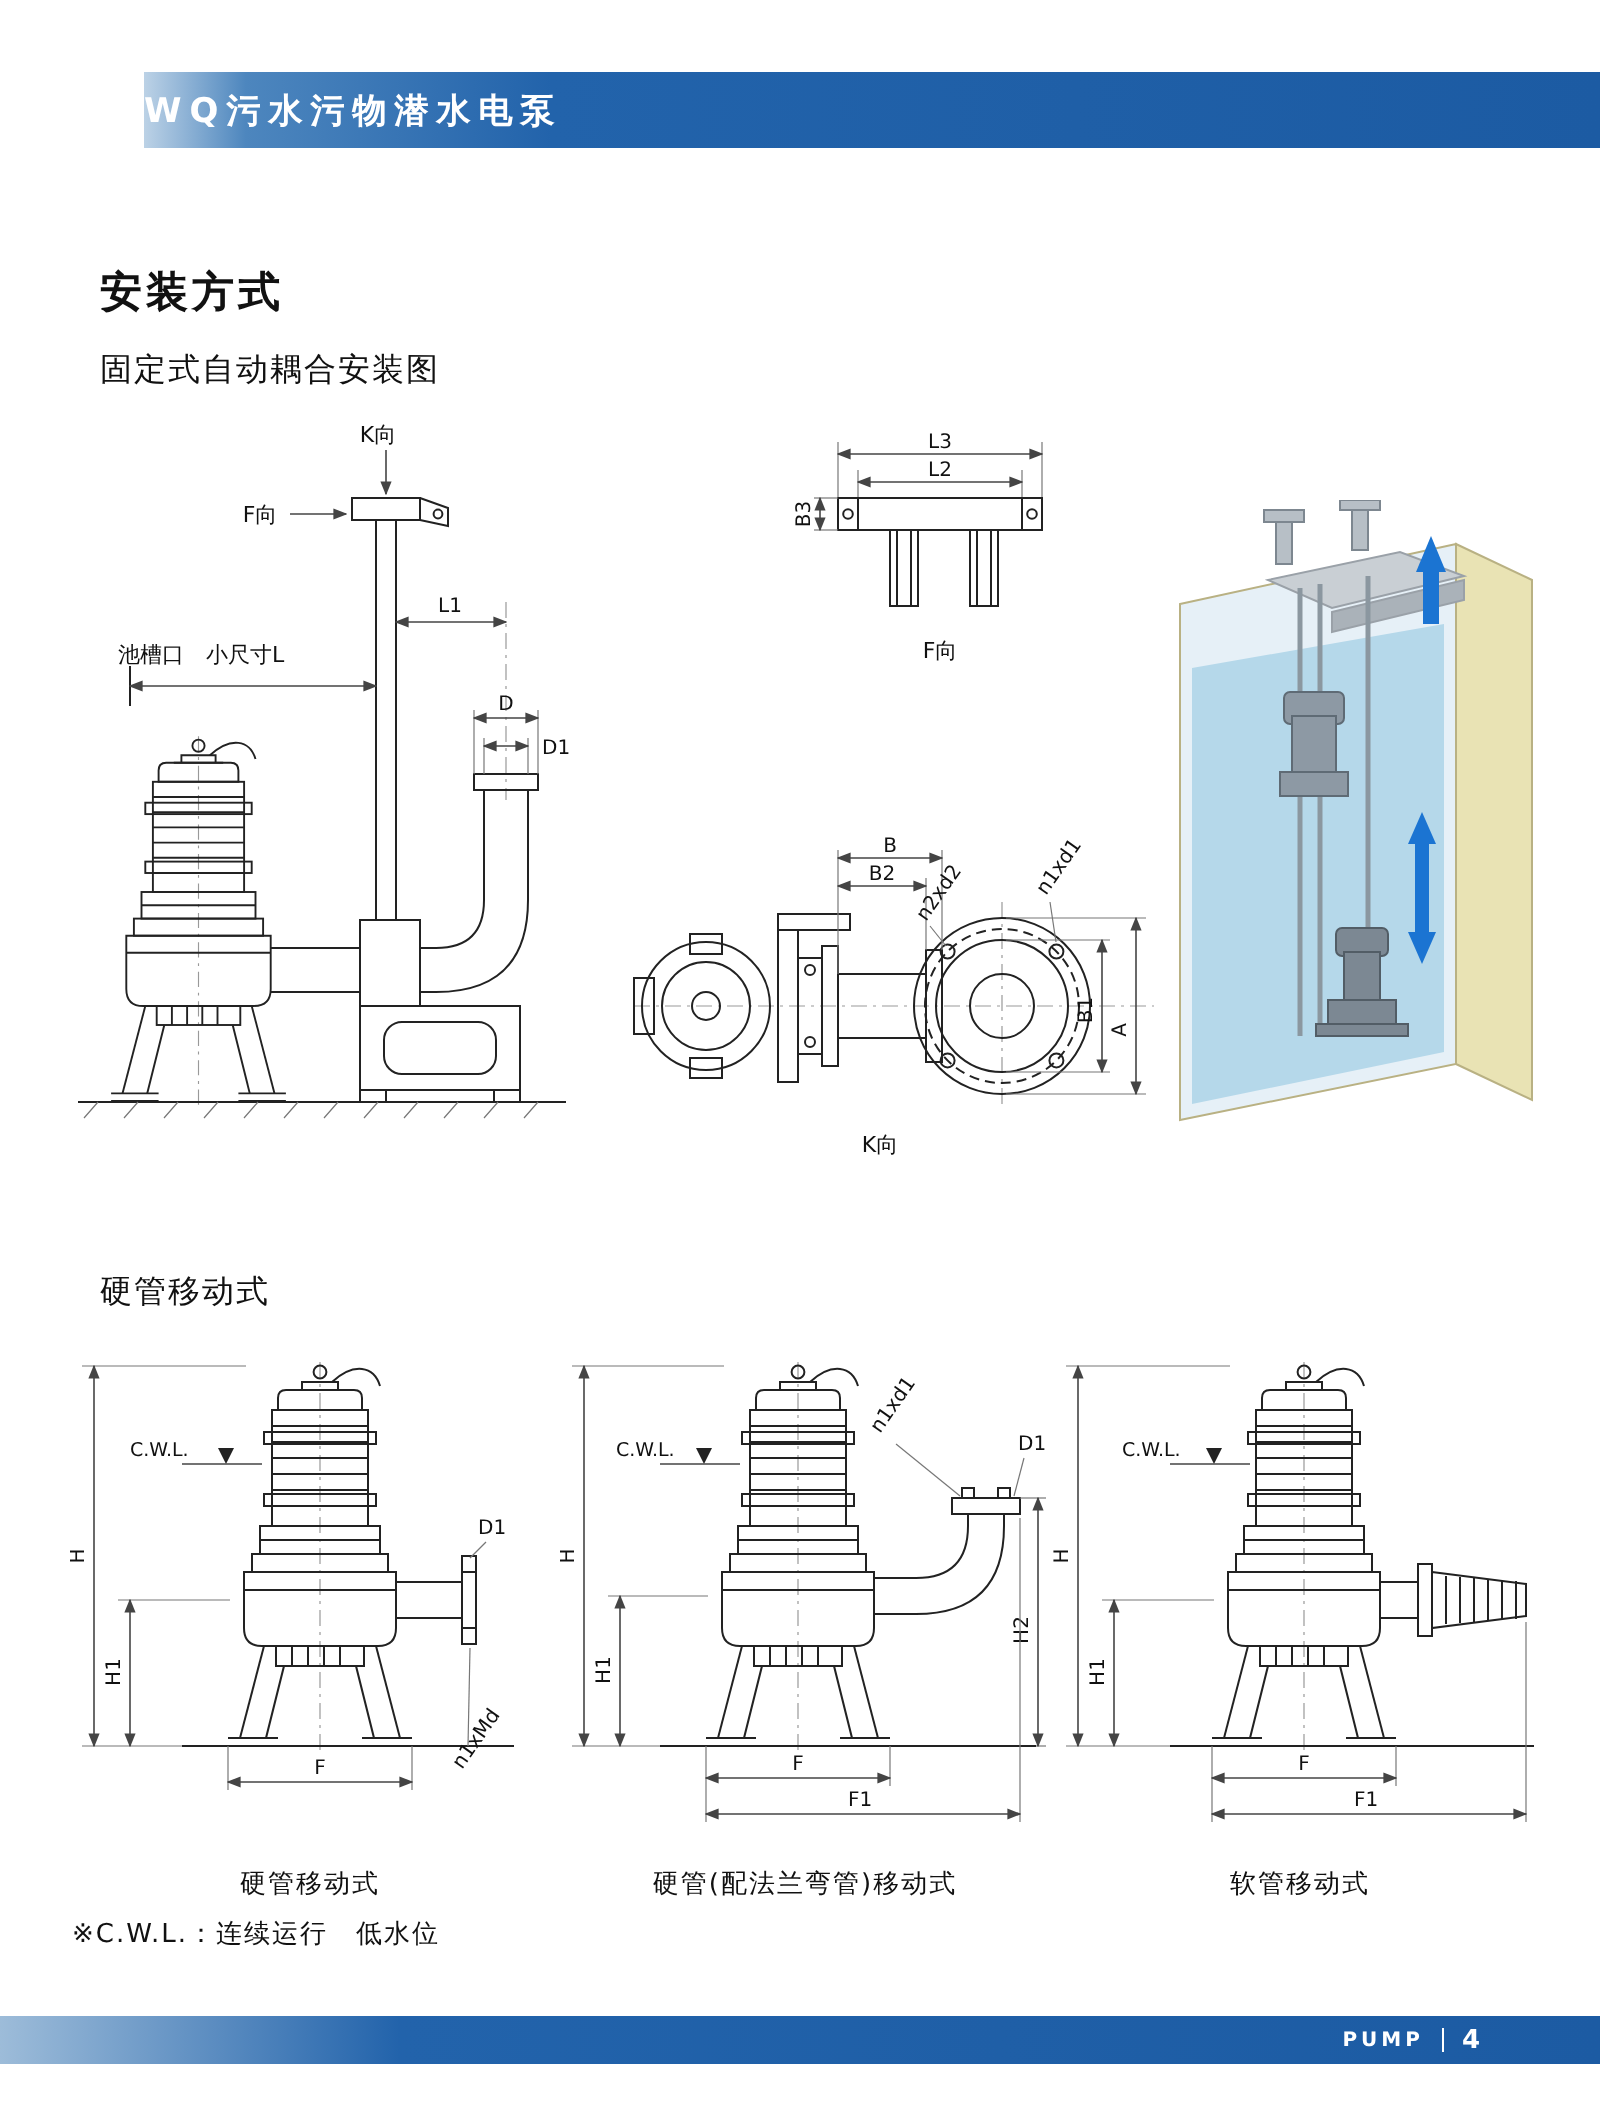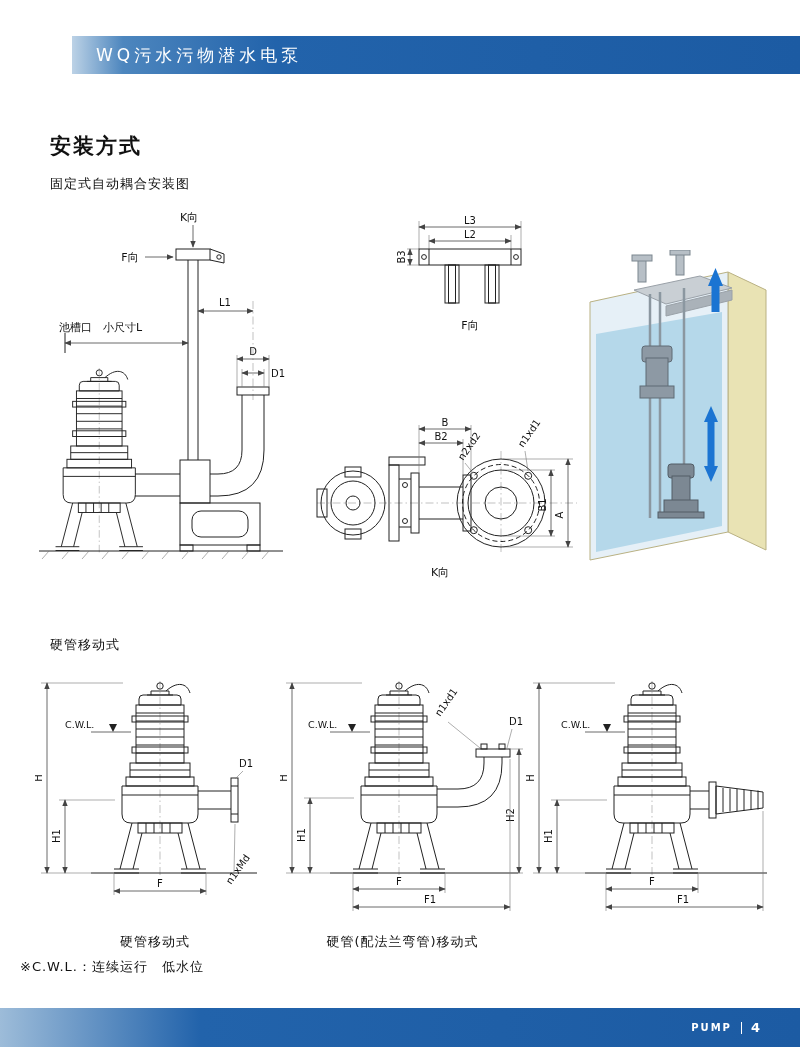--- a/index.html
+++ b/index.html
@@ -3,46 +3,46 @@
 <meta charset="utf-8">
 <style>
   *{margin:0;padding:0;box-sizing:border-box}
   html,body{width:800px;height:1051px;background:#fff;
     font-family:"DejaVu Sans","Liberation Sans",sans-serif;color:#111;overflow:hidden}
   .page{position:relative;width:800px;height:1051px;background:#fff}
 
   .header-bar{position:absolute;left:72px;top:36px;width:728px;height:38px;
     background:linear-gradient(90deg,#bcd2e6 0%,#4d86be 7%,#2263ab 28%,#1c5ba3 100%);
     display:flex;align-items:center}
-  .header-title{color:#fff;font-size:17px;font-weight:normal;letter-spacing:4px;padding-left:24px}
+  .header-title{color:#fff;font-size:17px;font-weight:bold;letter-spacing:4px;}
 
   .main-title{position:absolute;left:50px;top:132px;font-size:21px;font-weight:bold;letter-spacing:2px}
-  .sec-caption{position:absolute;font-size:13px;letter-spacing:1px}
+  .sec-caption{position:absolute;font-size:16px;letter-spacing:1px}
   .sec1{left:50px;top:175px}
   .sec2{left:50px;top:636px}
 
   .diagram{position:absolute}
   svg text{font-family:"DejaVu Sans","Liberation Sans",sans-serif}
   .dt{font-size:10px;fill:#111}
   .dts{font-size:9.5px;fill:#111}
   .cn{font-size:11px;fill:#111}
   .dim{stroke:#444;stroke-width:.8;fill:none}
   .ext{stroke:#777;stroke-width:.6;fill:none}
   .ol{stroke:#222;stroke-width:1;fill:none}
   .cl{stroke:#999;stroke-width:.6;fill:none;stroke-dasharray:8 3 1.5 3}
 
   .fig-caption{position:absolute;top:933px;font-size:13px;text-align:center;letter-spacing:1px}
   .cap1{left:35px;width:240px}
   .cap2{left:280px;width:245px}
   .cap3{left:525px;width:250px}
-  .footnote{position:absolute;left:20px;top:958px;font-size:13px;letter-spacing:1px}
-
-  .footer-bar{position:absolute;left:0;top:1008px;width:800px;height:39px;
+  .footnote{position:absolute;left:36px;top:958px;font-size:13px;letter-spacing:1px}
+
+  .footer-bar{position:absolute;left:0;top:1008px;width:800px;height:24px;
     background:linear-gradient(90deg,#9dbcd9 0%,#2263ab 25%,#1c5ba3 100%);
-    display:flex;align-items:center;justify-content:flex-end;gap:9px;padding-right:40px}
+    display:flex;align-items:center;justify-content:flex-end;gap:9px;padding-right:60px}
   .footer-brand{color:#fff;font-size:10px;font-weight:bold;letter-spacing:2px}
   .footer-divider{width:1px;height:12px;background:#fff}
   .footer-page{color:#fff;font-size:13px;font-weight:bold}
 </style>
 </head>
 <body>
 
 <div class="page">
 
   <svg width="0" height="0" style="position:absolute" aria-hidden="true">
@@ -388,20 +388,21 @@
     <line class="ext" x1="173" y1="208" x2="173" y2="228"></line>
     <line class="dim" x1="81" y1="224" x2="173" y2="224" marker-start="url(#dimarr)" marker-end="url(#dimarr)"></line>
     <text class="dt" text-anchor="middle" x="127" y="220">F</text>
     <line class="ext" x1="238" y1="146" x2="238" y2="246"></line>
     <line class="dim" x1="81" y1="242" x2="238" y2="242" marker-start="url(#dimarr)" marker-end="url(#dimarr)"></line>
     <text class="dt" text-anchor="middle" x="158" y="238">F1</text>
   </svg>
 
   <div class="fig-caption cap1">硬管移动式</div>
   <div class="fig-caption cap2">硬管(配法兰弯管)移动式</div>
+  <div class="fig-caption cap3">软管移动式</div>
 
   <div class="footnote">※C.W.L.：连续运行　低水位</div>
 
   <div class="footer-bar">
     <span class="footer-brand">PUMP</span>
     <span class="footer-divider"></span>
     <span class="footer-page">4</span>
   </div>
 
 </div>

